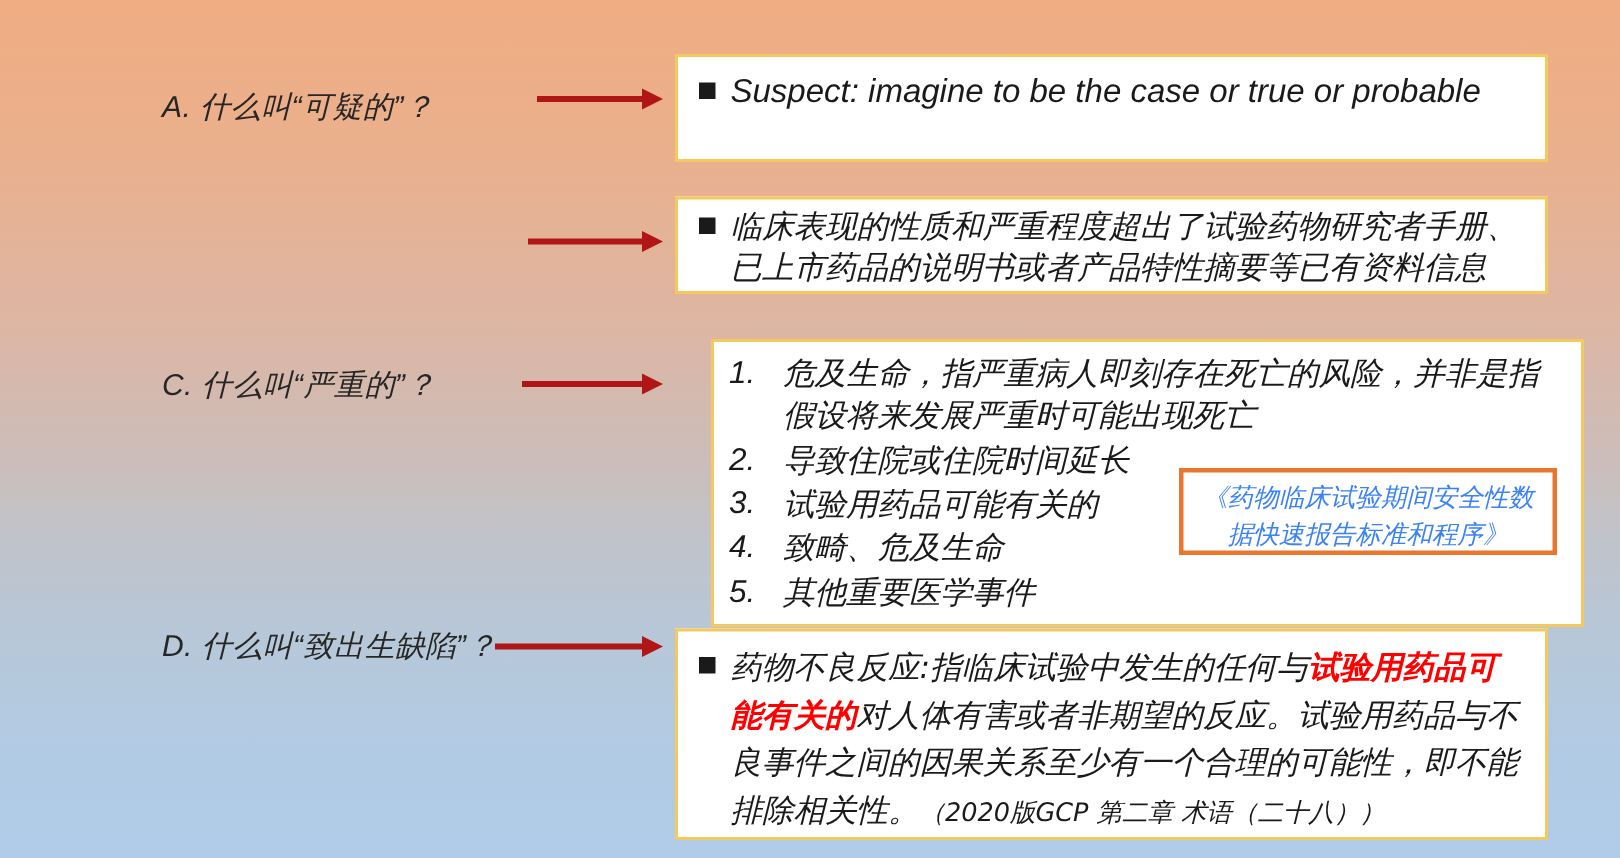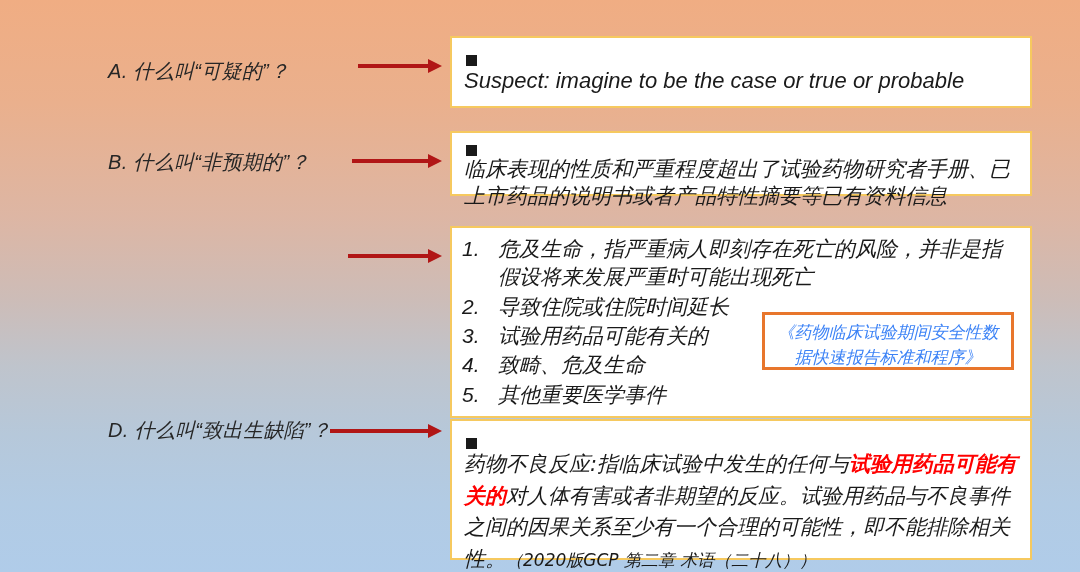--- a/index.html
+++ b/index.html
@@ -68,21 +68,20 @@
     border: 2px solid #f6c95f;
     box-sizing: border-box;
   }
   .card-inner {
     padding: 8px 10px 8px 12px;
   }
 
   .bullet-row {
     display: flex;
     align-items: flex-start;
-    flex-direction: column;
   }
   .sq-bullet {
     width: 11px;
     height: 11px;
     background: #1a1a1a;
     flex: 0 0 auto;
     margin: 9px 10px 0 2px;
   }
   .bullet-text {
     flex: 1 1 auto;
@@ -155,43 +154,43 @@
 
   <div class="card" style="left:450px; top:36px; width:582px; height:72px;">
     <div class="card-inner">
       <div class="bullet-row">
         <span class="sq-bullet"></span>
         <span class="bullet-text" style="font-size:22px;">Suspect: imagine to be the case or true or probable</span>
       </div>
     </div>
   </div>
 
-  <div class="q-label" style="left:108px; top:149px;">B. 什么叫“非预期的”？</div>
 
   <div class="arrow" style="left:352px; top:152px; width:92px;">
     <div class="shaft" style="width:78px;"></div>
     <div class="head" style="left:76px;"></div>
   </div>
 
   <div class="card" style="left:450px; top:131px; width:582px; height:65px;">
     <div class="card-inner" style="padding:5px 12px 5px 12px;">
       <div class="bullet-row">
         <span class="sq-bullet" style="margin-top:7px;"></span>
         <span class="bullet-text cn" style="font-size:21px; line-height:1.3;">临床表现的性质和严重程度超出了试验药物研究者手册、已上市药品的说明书或者产品特性摘要等已有资料信息</span>
       </div>
     </div>
   </div>
 
+  <div class="q-label" style="left:108px; top:243px;">C. 什么叫“严重的”？</div>
 
   <div class="arrow" style="left:348px; top:247px; width:96px;">
     <div class="shaft" style="width:82px;"></div>
     <div class="head" style="left:80px;"></div>
   </div>
 
-  <div class="card" style="left:450px; top:226px; width:582px; height:192px;">
+  <div class="card" style="left:474px; top:226px; width:582px; height:192px;">
     <div class="card-inner" style="padding:7px 10px 6px 8px;">
       <ol class="num-list cn">
         <li>危及生命，指严重病人即刻存在死亡的风险，并非是指假设将来发展严重时可能出现死亡</li>
         <li>导致住院或住院时间延长</li>
         <li>试验用药品可能有关的</li>
         <li>致畸、危及生命</li>
         <li>其他重要医学事件</li>
       </ol>
     </div>
     <div class="callout cn" style="left:310px; top:84px; width:252px; height:58px;">《药物临床试验期间安全性数据快速报告标准和程序》</div>

